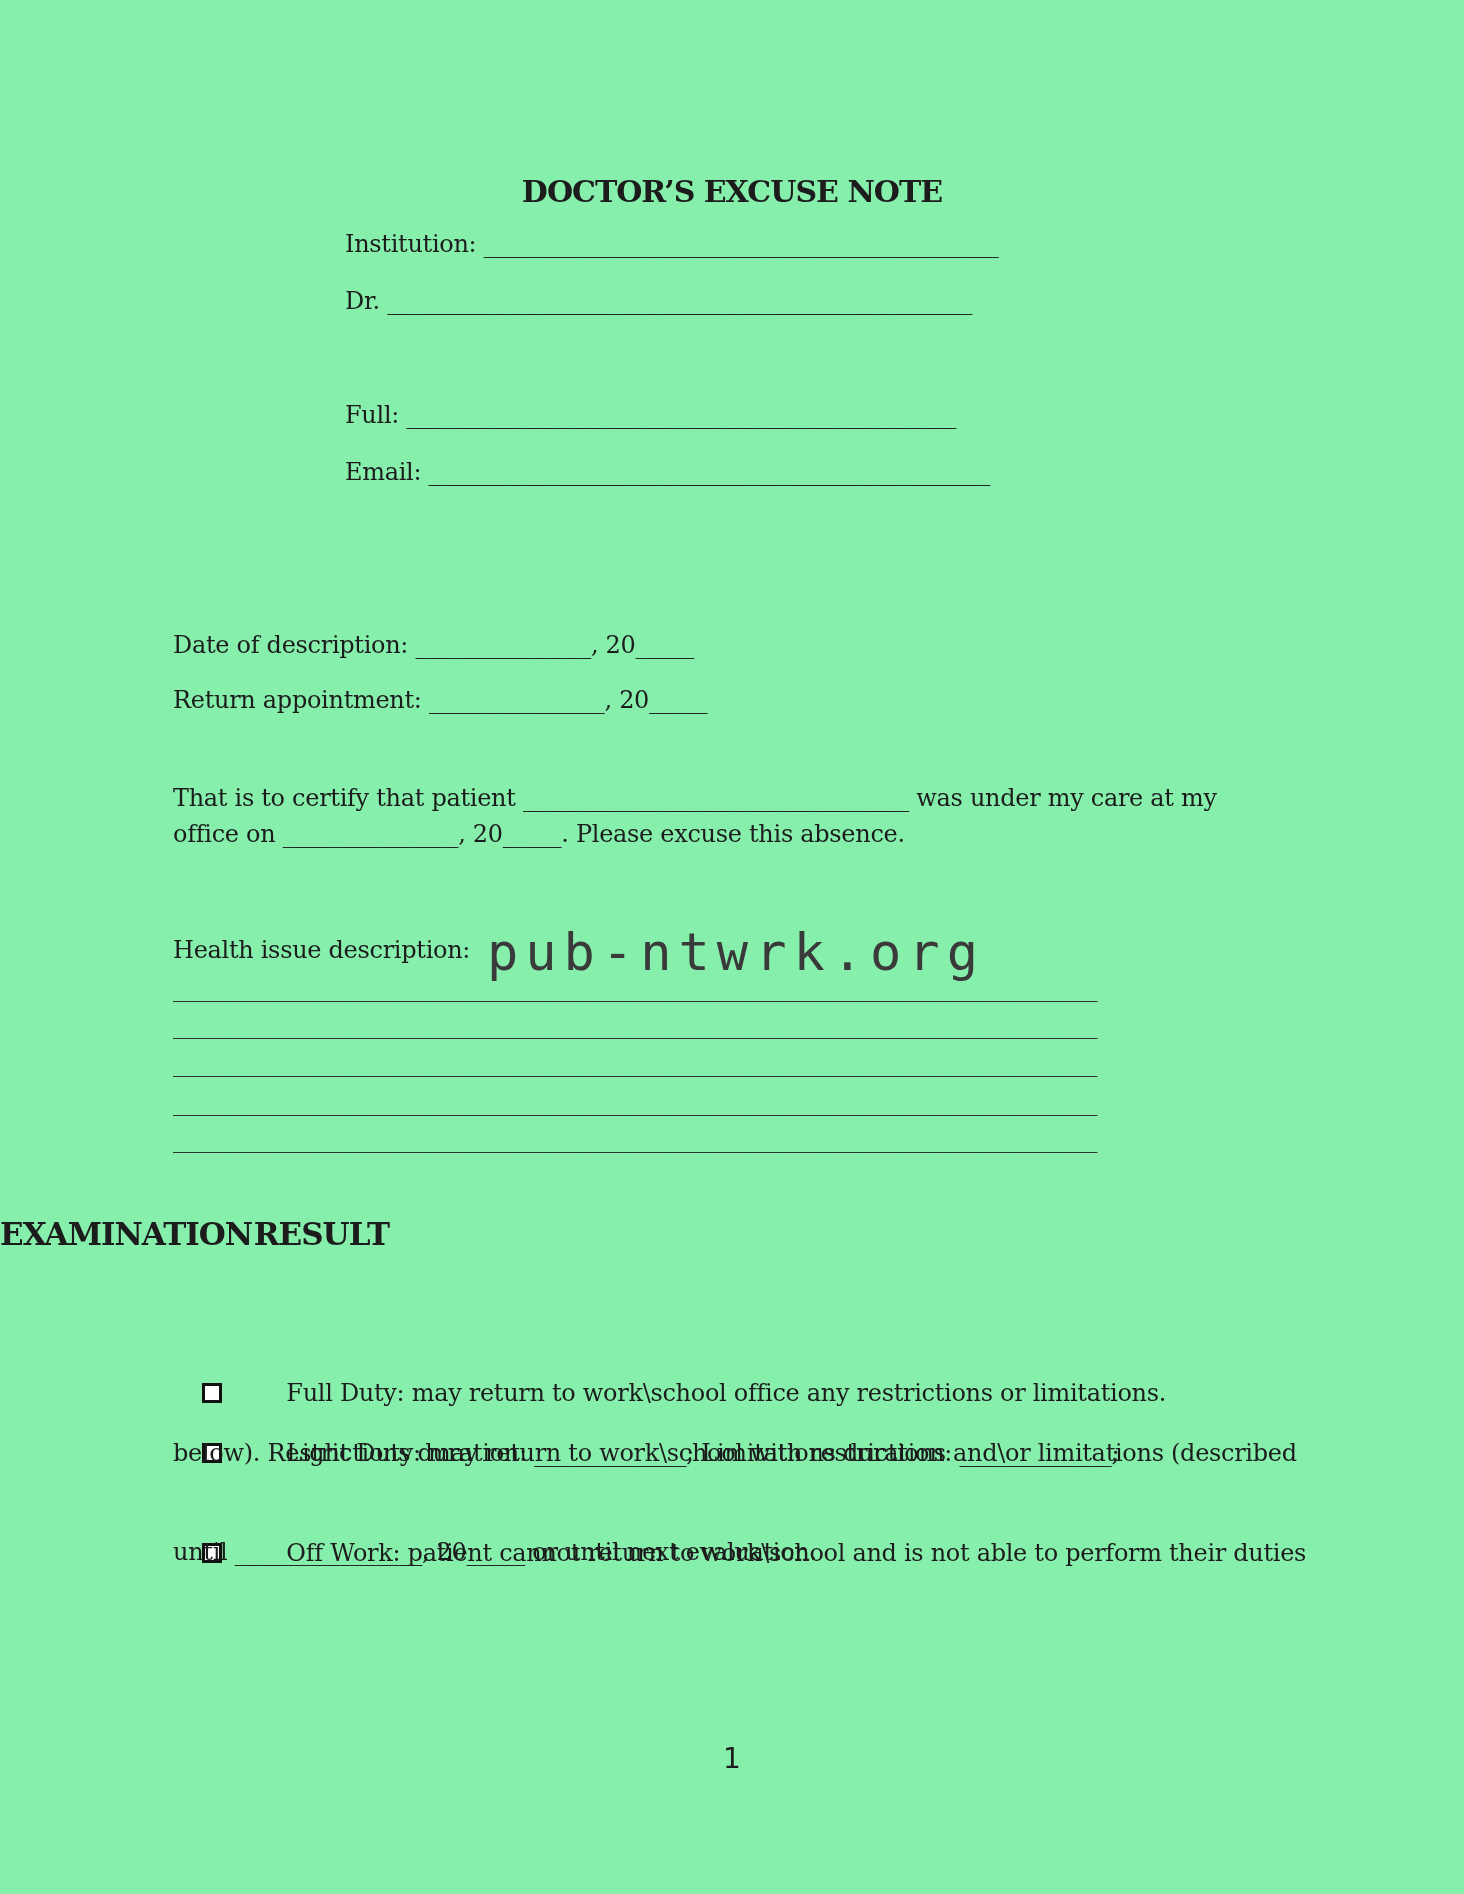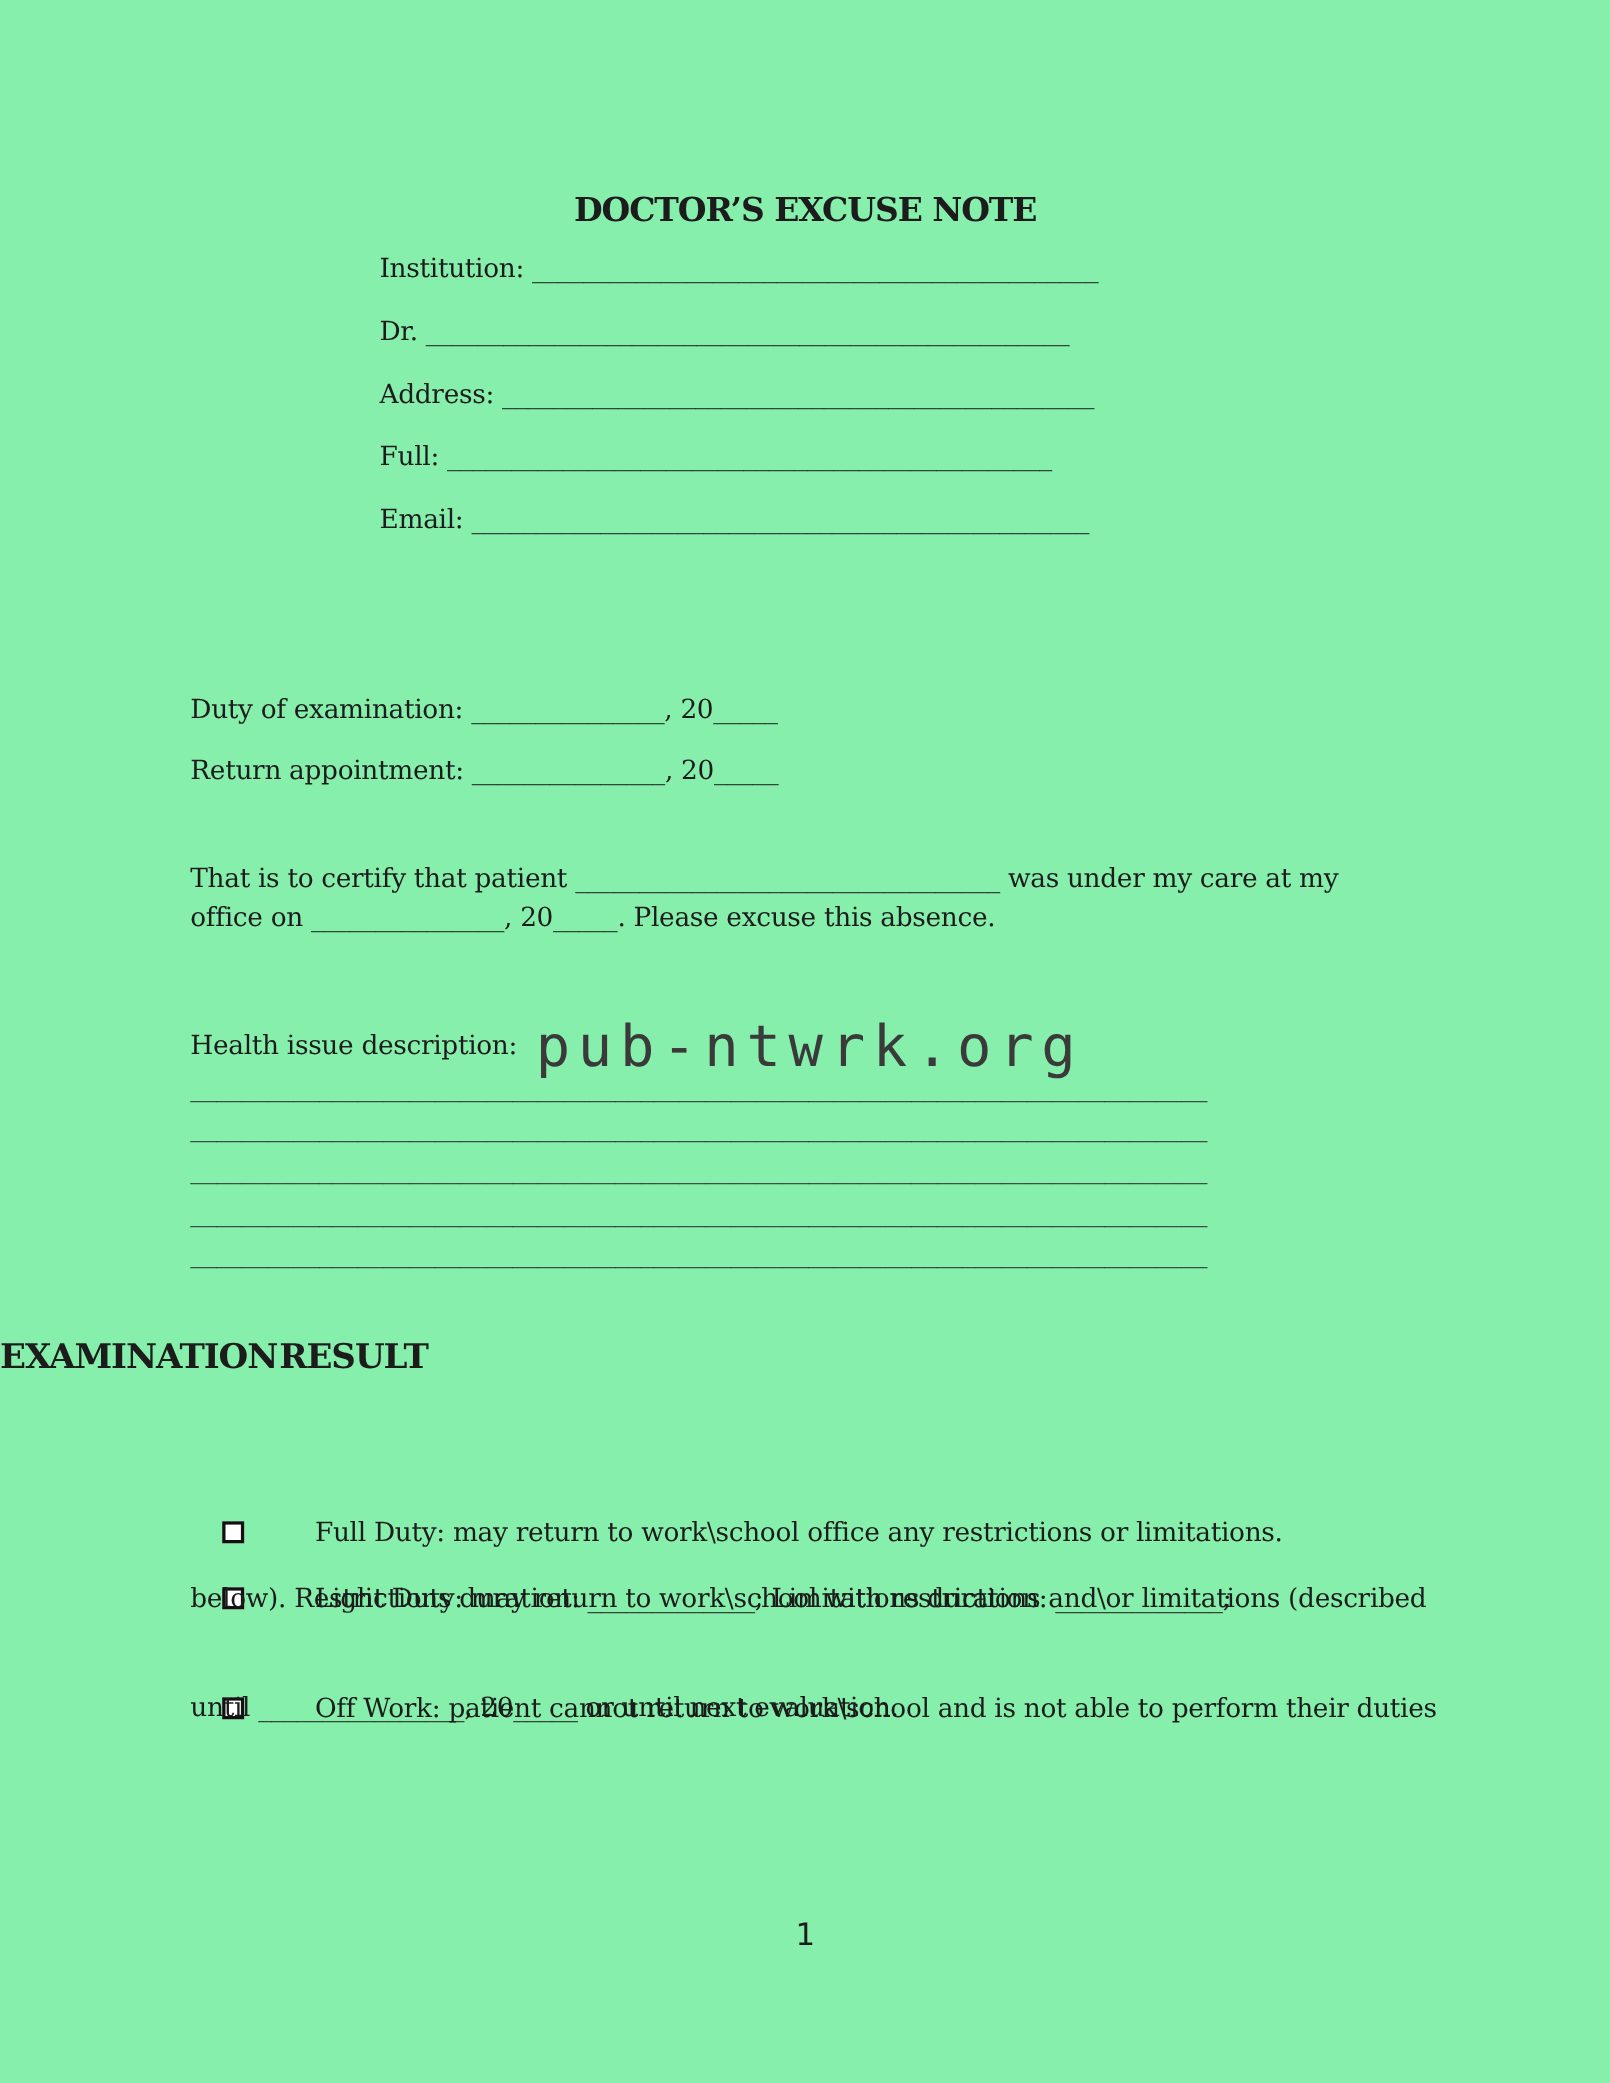--- a/index.html
+++ b/index.html
@@ -73,25 +73,24 @@
 </style>
 </head>
 <body>
 
 <div class="page">
 
   <h1 class="doc-title">DOCTOR’S EXCUSE NOTE</h1>
 
   <div class="line fld" style="top:226px">Institution: ____________________________________________</div>
   <div class="line fld" style="top:283px">Dr. __________________________________________________</div>
-  <div class="line fld" style="top:340px">Address: ______________________________________________</div>
   <div class="line fld" style="top:397px">Full: _______________________________________________</div>
   <div class="line fld" style="top:454px">Email: ________________________________________________</div>
 
-  <div class="line bodyleft" style="top:627px">Duty of examination: _______________, 20_____</div>
+  <div class="line bodyleft" style="top:627px">Date of description: _______________, 20_____</div>
   <div class="line bodyleft" style="top:682px">Return appointment: _______________, 20_____</div>
 
   <div class="line bodyleft" style="top:780px">That is to certify that patient _________________________________ was under my care at my</div>
   <div class="line bodyleft" style="top:816px">office on _______________, 20_____. Please excuse this absence.</div>
 
   <div class="line bodyleft" style="top:932px">Health issue description:</div>
   <div class="watermark">pub-ntwrk.org</div>
 
   <div class="line bodyleft blankline" style="top:970px">_______________________________________________________________________________</div>
   <div class="line bodyleft blankline" style="top:1007px">_______________________________________________________________________________</div>

